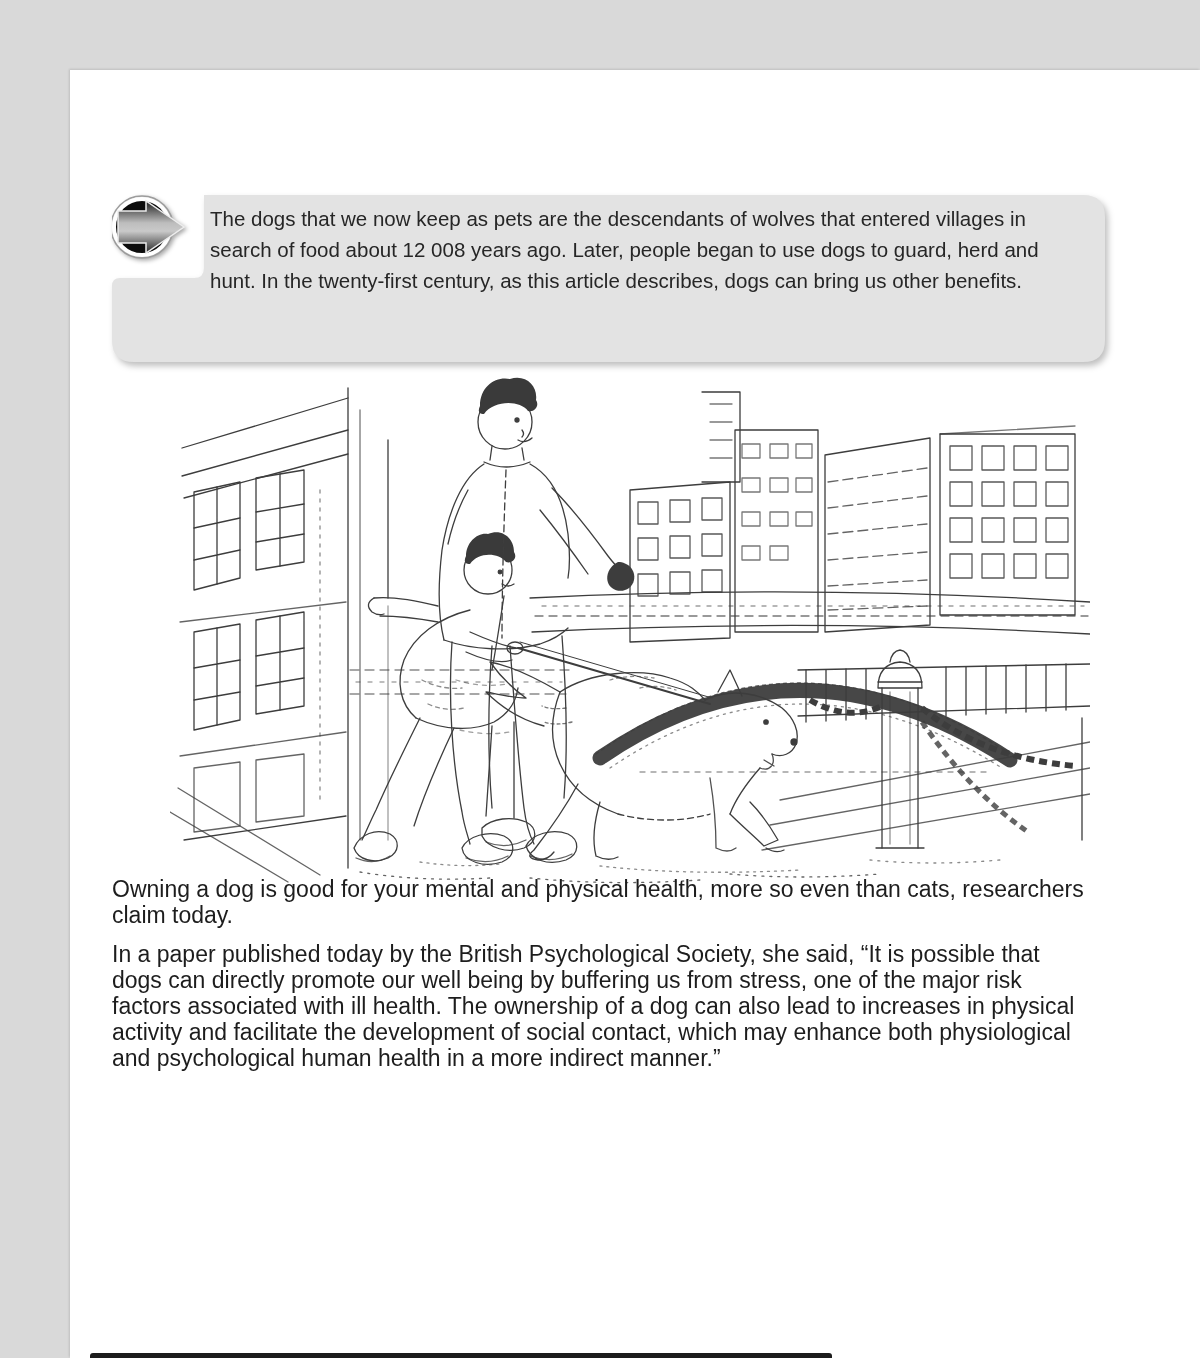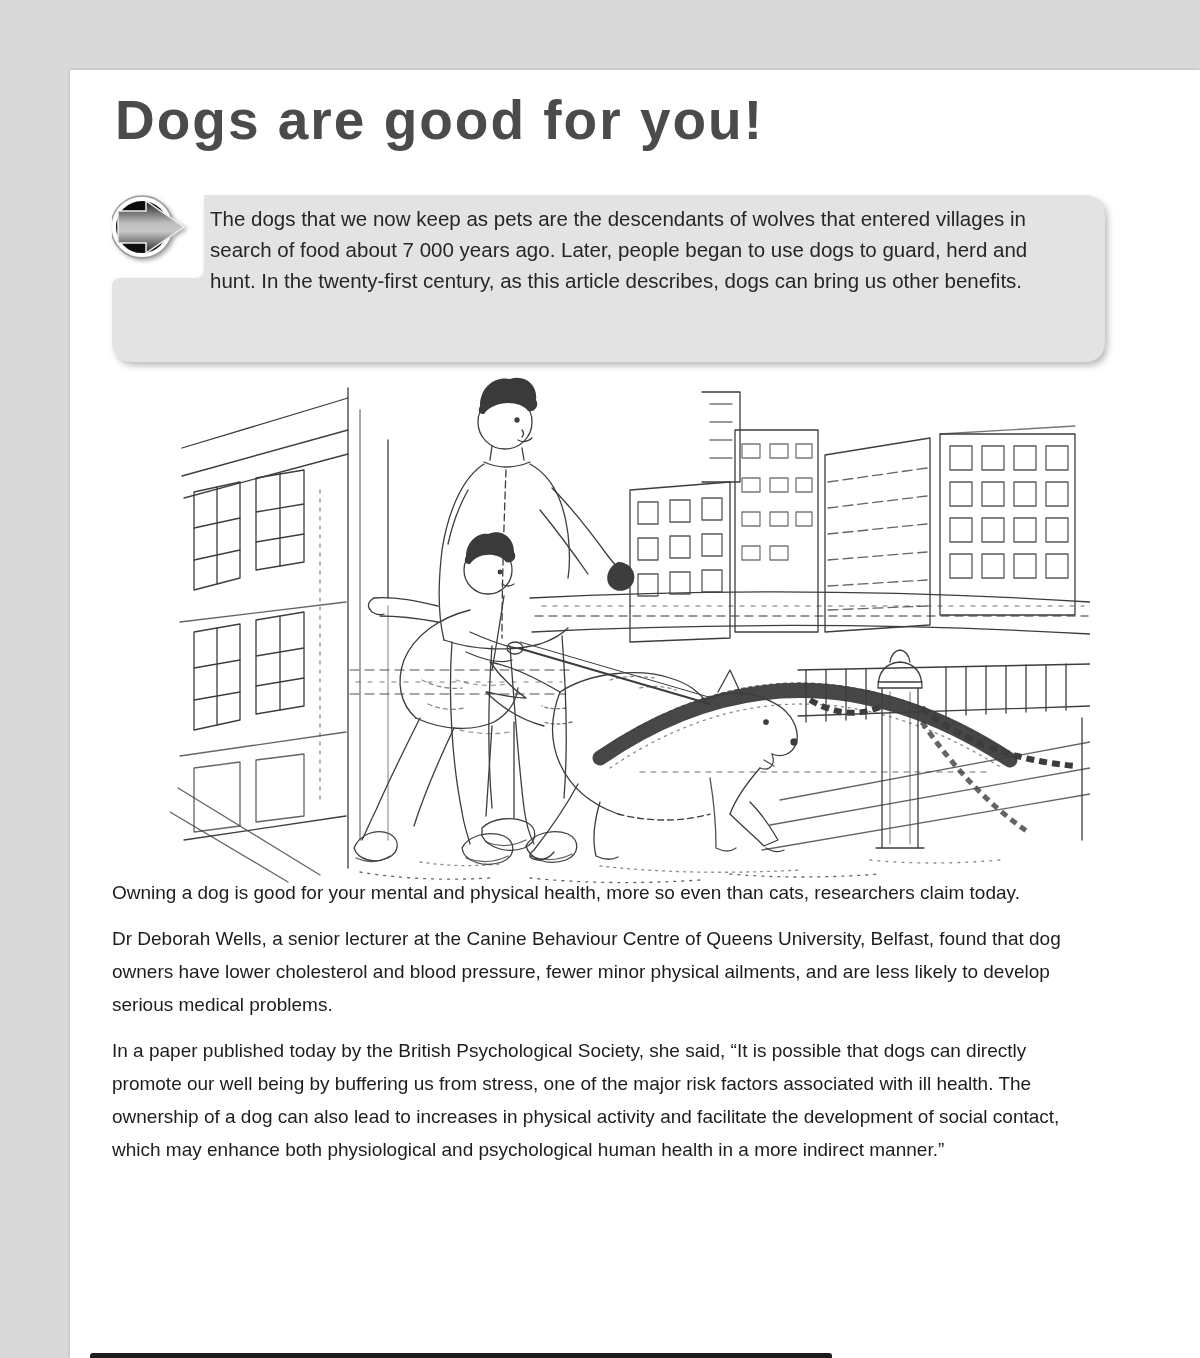--- a/index.html
+++ b/index.html
@@ -50,41 +50,40 @@
   .illustration svg{width:100%;height:100%;}
   .sketch{stroke:#3d3d3d;fill:none;stroke-width:1.3;stroke-linecap:round;stroke-linejoin:round;}
   
   .body-text{
     position:absolute;left:42px;top:806px;
     width:978px;
     color:#1d1d1d;
   }
   .body-text p{
     margin:0 0 13px 0;
-    font-size:19px;line-height:33px;
+    font-size:23px;line-height:26px;
   }
   .next-edge{
     position:absolute;left:20px;top:1283px;
     width:742px;height:6px;
     background:#1c1c1c;
     border-radius:3px 3px 0 0;
   }
 </style>
 </head>
 <body>
 
 <div class="canvas">
   <div class="page">
 
-    <h1 class="page-title">Dogs are good for you!</h1>
 
     <svg class="intro-bubble" viewBox="0 0 1010 185">
       <path d="M 96 5 H 975 Q 997 5 997 27 V 150 Q 997 172 975 172 H 26 Q 4 172 4 150 V 96 Q 4 88 12 88 H 86 Q 96 88 96 78 Z" fill="#e3e3e3"></path>
     </svg>
-    <div class="intro-text">The dogs that we now keep as pets are the descendants of wolves that entered villages in search of food about 7 000 years ago. Later, people began to use dogs to guard, herd and hunt. In the twenty-first century, as this article describes, dogs can bring us other benefits.</div>
+    <div class="intro-text">The dogs that we now keep as pets are the descendants of wolves that entered villages in search of food about 12 008 years ago. Later, people began to use dogs to guard, herd and hunt. In the twenty-first century, as this article describes, dogs can bring us other benefits.</div>
 
     <svg class="arrow-icon" viewBox="0 0 86 80">
       <defs>
         <linearGradient id="arrowGrad" x1="0" y1="0" x2="0" y2="1">
           <stop offset="0%" stop-color="#1f1f1f"></stop>
           <stop offset="42%" stop-color="#bdbdbd"></stop>
           <stop offset="58%" stop-color="#c9c9c9"></stop>
           <stop offset="100%" stop-color="#2a2a2a"></stop>
         </linearGradient>
       </defs>
@@ -259,19 +258,18 @@
           <path d="M190 502 q 60 10 130 6 M360 508 q 80 8 170 2 M560 504 q 70 6 150 0" stroke-dasharray="2 6" opacity="0.8"></path>
           <path d="M250 492 q 40 6 80 2" stroke-dasharray="2 5" opacity="0.6"></path>
           <path d="M430 496 q 90 10 200 4" stroke-dasharray="2 5" opacity="0.6"></path>
           <path d="M700 490 q 60 6 130 0" stroke-dasharray="2 6" opacity="0.6"></path>
         </g>
       </svg>
     </div>
 
     <div class="body-text">
       <p>Owning a dog is good for your mental and physical health, more so even than cats, researchers claim today.</p>
-      <p>Dr Deborah Wells, a senior lecturer at the Canine Behaviour Centre of Queens University, Belfast, found that dog owners have lower cholesterol and blood pressure, fewer minor physical ailments, and are less likely to develop serious medical problems.</p>
       <p>In a paper published today by the British Psychological Society, she said, “It is possible that dogs can directly promote our well being by buffering us from stress, one of the major risk factors associated with ill health. The ownership of a dog can also lead to increases in physical activity and facilitate the development of social contact, which may enhance both physiological and psychological human health in a more indirect manner.”</p>
     </div>
 
     <div class="next-edge"></div>
   </div>
 </div>
 
 </body></html>

